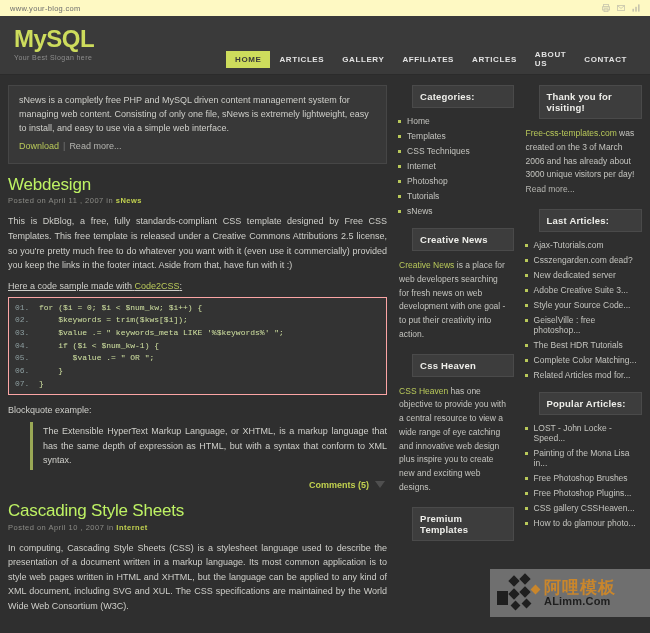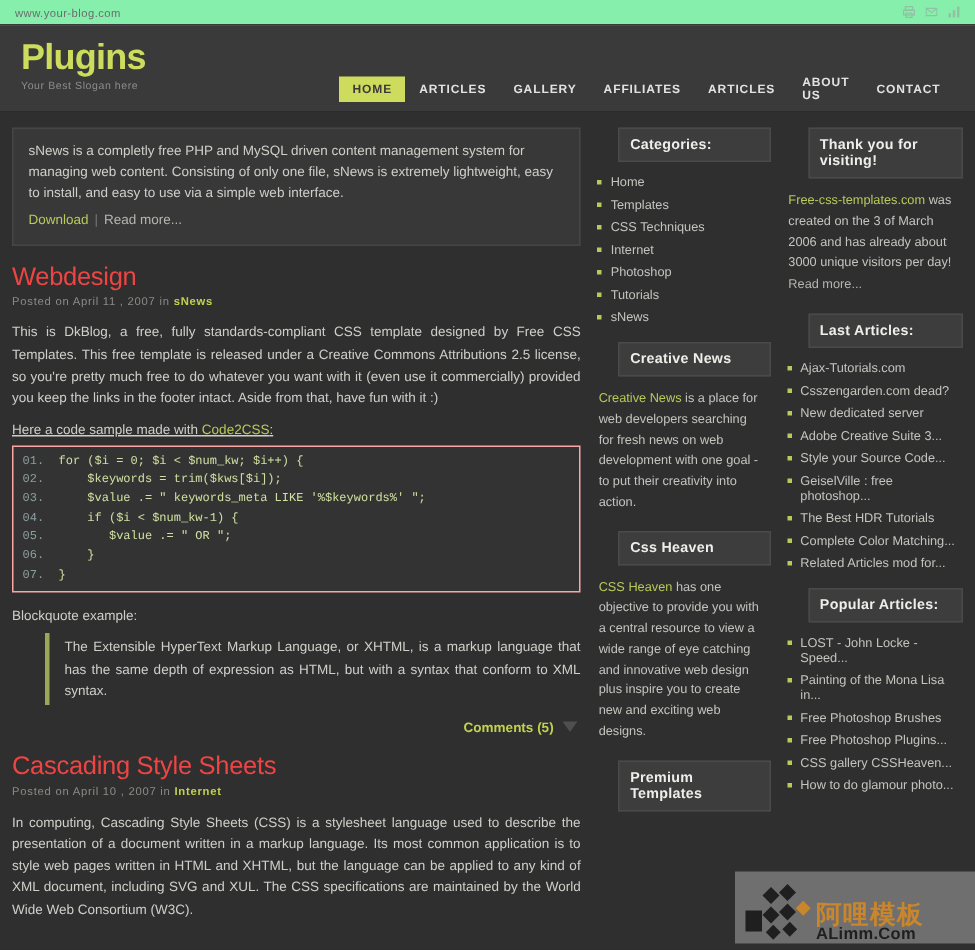--- a/index.html
+++ b/index.html
@@ -11,21 +11,21 @@
     font-size:10px;
     color:#c9c9c4;
     overflow:hidden;
     position:relative;
   }
   a { text-decoration:none; }
 
   
   .topbar {
     height:17px;
-    background:#86efac;
+    background:#fef9c3;
     border-bottom:1px solid #3a3a3a;
     display:flex; align-items:center;
     padding:0 10px;
     justify-content:space-between;
   }
   .topbar .url { font-size:7.5px; color:#6d6d6d; letter-spacing:.3px; }
   .topbar .icons { display:flex; gap:7px; align-items:center; }
   .tb-ico { width:8px; height:8px; opacity:.55; }
 
   
@@ -68,21 +68,21 @@
   }
   .intro .links { margin-top:4px; color:#8a8a8a; font-size:9px; }
   .intro .links a { color:#b9c95a; }
   .intro .links .sep { color:#777; margin:0 4px; }
   .intro .links a.rm { color:#b5b5b0; }
 
   
   .post { margin-top:12px; }
   .post h2 {
     margin:0; font-size:17px; font-weight:normal;
-    color:#ef4444; letter-spacing:-.2px; line-height:1.1;
+    color:#bef264; letter-spacing:-.2px; line-height:1.1;
   }
   .post .meta { font-size:7.5px; color:#8b8b86; margin-top:2px; letter-spacing:.5px; }
   .post .meta a { color:#c2d24f; font-weight:bold; }
   .post p {
     margin:9px 0 0 0; font-size:9px; line-height:1.62;
     text-align:justify; color:#cfcfca;
   }
   .sub { margin:8px 0 0 0; font-size:9px; color:#cfcfca;text-decoration:underline; }
   .sub a { color:#b9c95a; }
 
@@ -160,24 +160,24 @@
   .sbox ul li a { color:#c4c4bf; }
   .sbox p {
     margin:0; padding:0 4px; font-size:8.5px;
     line-height:1.62; color:#c4c4bf;
   }
   .sbox p a { color:#b9c95a; }
   .sbox p a.rm { color:#b5b5b0; display:block; margin-top:1px; }
 
   
   .watermark {
-    position:absolute; right:0; bottom:4px;
+    position:absolute; right:0; bottom:16px;
     width:160px; height:48px;
     background:#6f6f6f;
-    display:flex; align-items:flex-end; padding-left:5px;
+    display:flex; align-items:center; padding-left:5px;
     overflow:hidden;
   }
   .wm-grid { width:46px; height:40px; position:relative; flex:0 0 auto; }
   .wm-grid i { position:absolute; display:block; background:#1f1f1f; transform:rotate(45deg); }
   .wm-text { margin-left:3px; line-height:1; }
   .wm-cn { font-size:17px; font-weight:bold; color:#c9862c; letter-spacing:1px; }
   .wm-en { font-size:11px; font-weight:bold; color:#1f1f1f; letter-spacing:.2px; margin-top:2px; }
 </style>
 </head>
 <body>
@@ -197,21 +197,21 @@
     <svg class="tb-ico" viewBox="0 0 10 10">
         <rect x="0.5" y="6" width="2" height="3.5" fill="#9a9a9a"></rect>
         <rect x="4" y="3.5" width="2" height="6" fill="#9a9a9a"></rect>
         <rect x="7.5" y="0.5" width="2" height="9" fill="#9a9a9a"></rect>
       </svg>
   </span>
 </div>
 
 <div class="header">
   <div class="brand">
-    <h1>Plugins</h1>
+    <h1>MySQL</h1>
     <div class="slogan">Your Best Slogan here</div>
   </div>
   <div class="nav" id="nav">
       <a href="#" class="active">HOME</a>
       <a href="#">ARTICLES</a>
       <a href="#">GALLERY</a>
       <a href="#">AFFILIATES</a>
       <a href="#">ARTICLES</a>
       <a href="#">ABOUT US</a>
       <a href="#">CONTACT</a>

